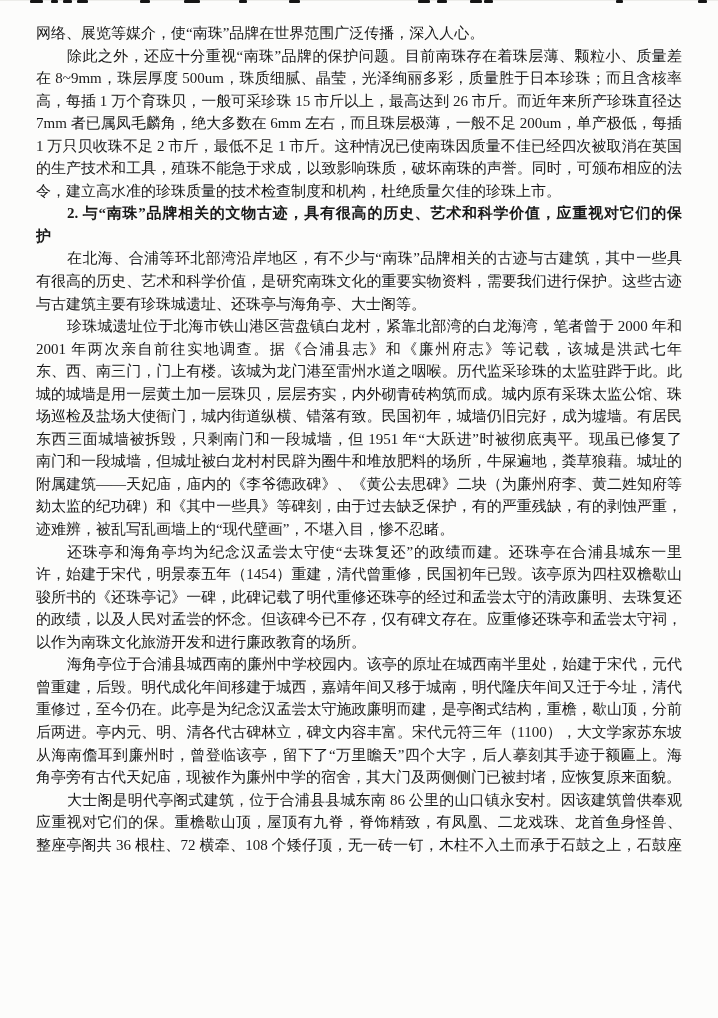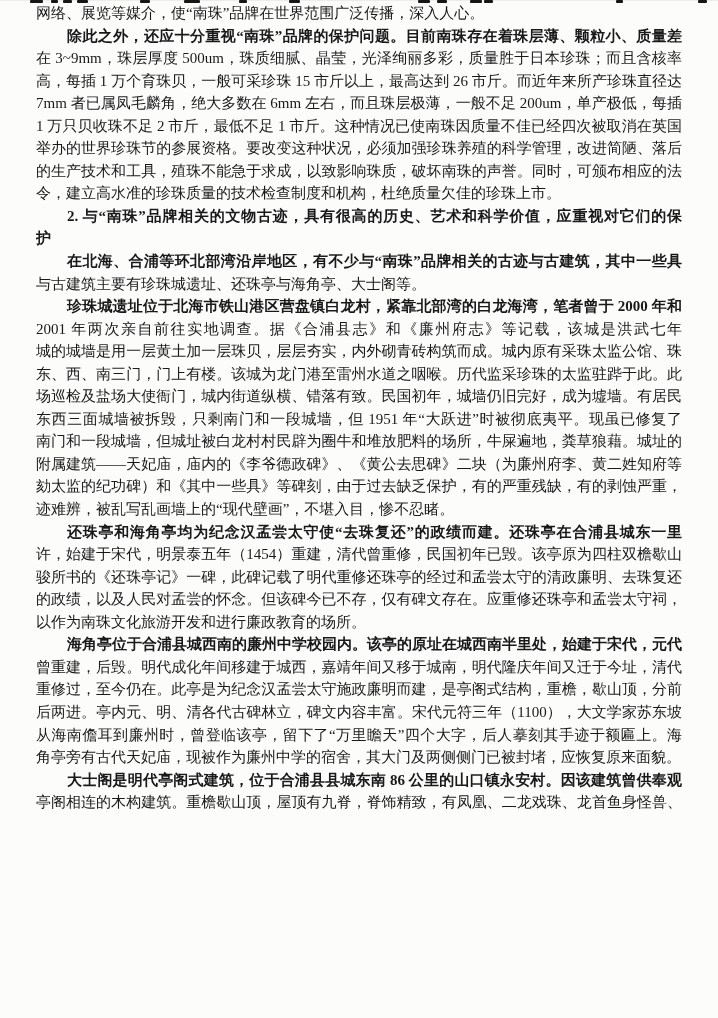--- a/index.html
+++ b/index.html
@@ -14,32 +14,32 @@
   .sheet{
     position:absolute;left:0;top:0;width:718px;height:1018px;
     box-shadow:inset 0 1px 0 #ecece9;
   }
   .marks{position:absolute;left:0;top:0;width:718px;height:6px;}
   .marks i{
     position:absolute;top:0;height:3px;
     background:#161616;border-radius:1px;display:block;
   }
   .text-block{
-    position:absolute;left:36px;top:2px;width:646px;
+    position:absolute;left:36px;top:22px;width:646px;
   }
   .line{
     height:22.55px;line-height:22.55px;
     font-size:15px;
     text-align:justify;
     text-align-last:justify;
     overflow:hidden;
     white-space:normal;
   }
   .line.end{text-align-last:left;}
-  .line.indent{text-indent:31px;font-weight:bold;}
+  .line.indent{text-indent:31px;}
   .line.bold{font-weight:700;}
 </style>
 </head>
 <body style="background: rgb(252, 252, 251); color: rgb(25, 25, 25);">
 
 <div class="sheet">
   <div class="marks">
       <i style="left: 30px; width: 13px;"></i>
       <i style="left: 51px; width: 7px;"></i>
       <i style="left: 63px; width: 9px;"></i>
@@ -51,48 +51,49 @@
       <i style="left: 418px; width: 12px;"></i>
       <i style="left: 437px; width: 10px;"></i>
       <i style="left: 470px; width: 12px;"></i>
       <i style="left: 484px; width: 9px;"></i>
       <i style="left: 616px; width: 7px;"></i>
       <i style="left: 698px; width: 9px;"></i>
     </div>
   <div class="text-block">
       <div class="line end">网络、展览等媒介，使“南珠”品牌在世界范围广泛传播，深入人心。</div>
       <div class="line indent">除此之外，还应十分重视“南珠”品牌的保护问题。目前南珠存在着珠层薄、颗粒小、质量差</div>
-      <div class="line">在 3~9mm，珠层厚度 500um，珠质细腻、晶莹，光泽绚丽多彩，质量胜于日本珍珠；而且含核率</div>
+      <div class="line">在 8~9mm，珠层厚度 500um，珠质细腻、晶莹，光泽绚丽多彩，质量胜于日本珍珠；而且含核率</div>
       <div class="line">高，每插 1 万个育珠贝，一般可采珍珠 15 市斤以上，最高达到 26 市斤。而近年来所产珍珠直径达</div>
       <div class="line">7mm 者已属凤毛麟角，绝大多数在 6mm 左右，而且珠层极薄，一般不足 200um，单产极低，每插</div>
       <div class="line">1 万只贝收珠不足 2 市斤，最低不足 1 市斤。这种情况已使南珠因质量不佳已经四次被取消在英国</div>
-      <div class="line">举办的世界珍珠节的参展资格。要改变这种状况，必须加强珍珠养殖的科学管理，改进简陋、落后</div>
       <div class="line">的生产技术和工具，殖珠不能急于求成，以致影响珠质，破坏南珠的声誉。同时，可颁布相应的法</div>
       <div class="line end">令，建立高水准的珍珠质量的技术检查制度和机构，杜绝质量欠佳的珍珠上市。</div>
       <div class="line indent bold">2. 与“南珠”品牌相关的文物古迹，具有很高的历史、艺术和科学价值，应重视对它们的保</div>
       <div class="line bold end">护</div>
       <div class="line indent">在北海、合浦等环北部湾沿岸地区，有不少与“南珠”品牌相关的古迹与古建筑，其中一些具</div>
+      <div class="line">有很高的历史、艺术和科学价值，是研究南珠文化的重要实物资料，需要我们进行保护。这些古迹</div>
       <div class="line end">与古建筑主要有珍珠城遗址、还珠亭与海角亭、大士阁等。</div>
       <div class="line indent">珍珠城遗址位于北海市铁山港区营盘镇白龙村，紧靠北部湾的白龙海湾，笔者曾于 2000 年和</div>
       <div class="line">2001 年两次亲自前往实地调查。据《合浦县志》和《廉州府志》等记载，该城是洪武七年（1374）</div>
+      <div class="line">东、西、南三门，门上有楼。该城为龙门港至雷州水道之咽喉。历代监采珍珠的太监驻跸于此。此</div>
       <div class="line">城的城墙是用一层黄土加一层珠贝，层层夯实，内外砌青砖构筑而成。城内原有采珠太监公馆、珠</div>
-      <div class="line">东、西、南三门，门上有楼。该城为龙门港至雷州水道之咽喉。历代监采珍珠的太监驻跸于此。此</div>
       <div class="line">场巡检及盐场大使衙门，城内街道纵横、错落有致。民国初年，城墙仍旧完好，成为墟墙。有居民</div>
       <div class="line">东西三面城墙被拆毁，只剩南门和一段城墙，但 1951 年“大跃进”时被彻底夷平。现虽已修复了</div>
       <div class="line">南门和一段城墙，但城址被白龙村村民辟为圈牛和堆放肥料的场所，牛屎遍地，粪草狼藉。城址的</div>
       <div class="line">附属建筑——天妃庙，庙内的《李爷德政碑》、《黄公去思碑》二块（为廉州府李、黄二姓知府等弹</div>
       <div class="line">劾太监的纪功碑）和《其中一些具》等碑刻，由于过去缺乏保护，有的严重残缺，有的剥蚀严重，字</div>
       <div class="line end">迹难辨，被乱写乱画墙上的“现代壁画”，不堪入目，惨不忍睹。</div>
       <div class="line indent">还珠亭和海角亭均为纪念汉孟尝太守使“去珠复还”的政绩而建。还珠亭在合浦县城东一里</div>
       <div class="line">许，始建于宋代，明景泰五年（1454）重建，清代曾重修，民国初年已毁。该亭原为四柱双檐歇山</div>
       <div class="line">骏所书的《还珠亭记》一碑，此碑记载了明代重修还珠亭的经过和孟尝太守的清政廉明、去珠复还</div>
       <div class="line">的政绩，以及人民对孟尝的怀念。但该碑今已不存，仅有碑文存在。应重修还珠亭和孟尝太守祠，</div>
       <div class="line end">以作为南珠文化旅游开发和进行廉政教育的场所。</div>
       <div class="line indent">海角亭位于合浦县城西南的廉州中学校园内。该亭的原址在城西南半里处，始建于宋代，元代</div>
       <div class="line">曾重建，后毁。明代成化年间移建于城西，嘉靖年间又移于城南，明代隆庆年间又迁于今址，清代</div>
       <div class="line">重修过，至今仍在。此亭是为纪念汉孟尝太守施政廉明而建，是亭阁式结构，重檐，歇山顶，分前</div>
       <div class="line">后两进。亭内元、明、清各代古碑林立，碑文内容丰富。宋代元符三年（1100），大文学家苏东坡</div>
       <div class="line">从海南儋耳到廉州时，曾登临该亭，留下了“万里瞻天”四个大字，后人摹刻其手迹于额匾上。海</div>
       <div class="line end">角亭旁有古代天妃庙，现被作为廉州中学的宿舍，其大门及两侧侧门已被封堵，应恢复原来面貌。</div>
       <div class="line indent">大士阁是明代亭阁式建筑，位于合浦县县城东南 86 公里的山口镇永安村。因该建筑曾供奉观</div>
-      <div class="line">亭阁相连的木构建筑。重檐歇山顶，屋顶有九脊，脊饰精致，有凤凰、二龙戏珠、龙首鱼身怪兽、</div>
+      <div class="line">应重视对它们的保。重檐歇山顶，屋顶有九脊，脊饰精致，有凤凰、二龙戏珠、龙首鱼身怪兽、</div>
+      <div class="line">整座亭阁共 36 根柱、72 横牵、108 个矮仔顶，无一砖一钉，木柱不入土而承于石鼓之上，石鼓座</div>
     </div>
 </div>
 
 </body></html>

